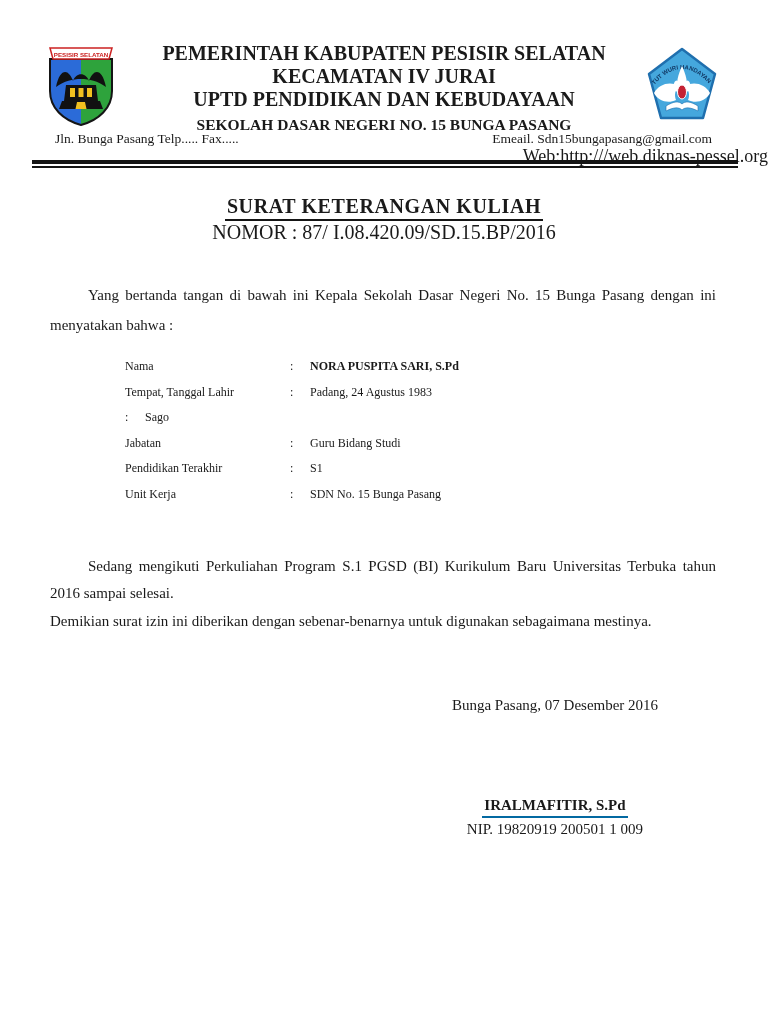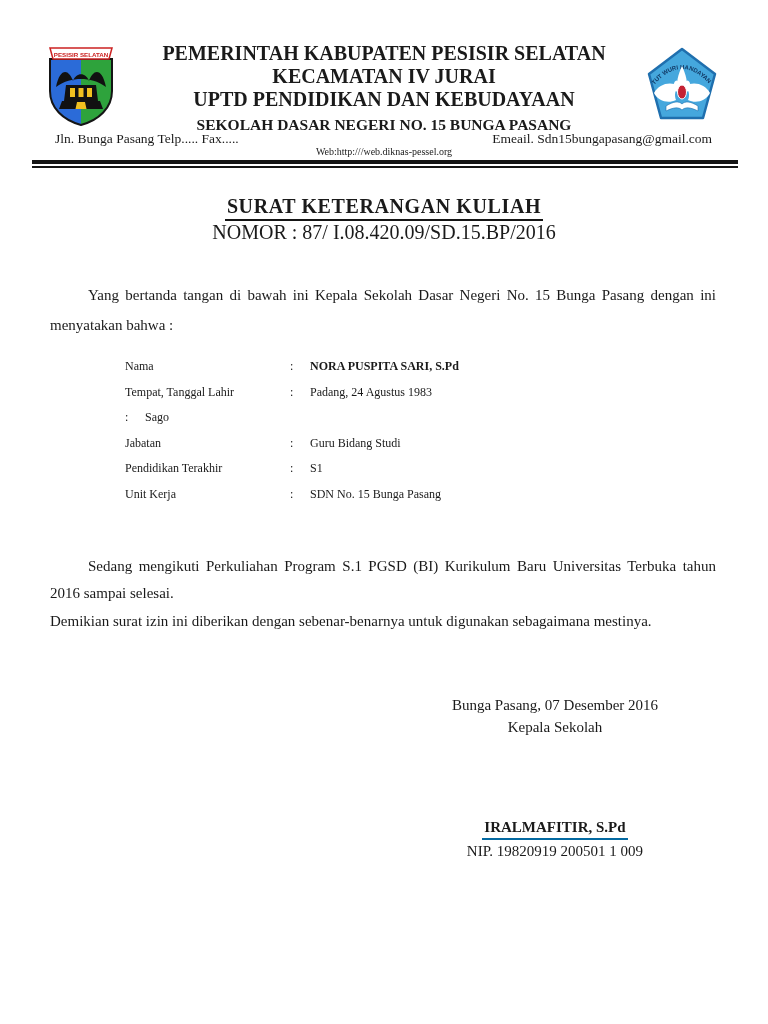--- a/index.html
+++ b/index.html
@@ -25,21 +25,21 @@
   .header-line-lg { font-size: 20px; font-weight: bold; }
   .header-line-sm { font-size: 15.5px; font-weight: bold; margin-top: 2px; }
 
   .contact-row {
     position: absolute; top: 131px; left: 55px; right: 56px;
     display: flex; justify-content: space-between;
     font-size: 13.5px;
   }
   .web-line {
     position: absolute; top: 146px; left: 0; right: 0;
-    text-align: center; font-size: 10px;
+    text-align: right; font-size: 18px;
   }
   .double-rule {
     position: absolute; top: 160px; left: 32px; width: 706px;
     height: 2px;
     border-top: 4px solid #151515;
     border-bottom: 2px solid #151515;
   }
 
   
   .title-block { position: absolute; top: 195px; left: 0; right: 0; text-align: center; }
@@ -170,19 +170,18 @@
       <span class="detail-colon">:</span>
       <span class="detail-value">SDN No. 15 Bunga Pasang</span>
     </div>
   </div>
 
   <div class="para para-statement">Sedang mengikuti Perkuliahan Program S.1 PGSD (BI) Kurikulum Baru Universitas Terbuka tahun 2016 sampai selesai.</div>
   <div class="para para-closing">Demikian surat izin ini diberikan dengan sebenar-benarnya untuk digunakan sebagaimana mestinya.</div>
 
   <div class="signature">
     <div>Bunga Pasang, 07 Desember 2016</div>
-    <div>Kepala Sekolah</div>
     <div class="sig-space"></div>
     <div><span class="sig-name">IRALMAFITIR, S.Pd</span></div>
     <div class="sig-nip">NIP. 19820919 200501 1 009</div>
   </div>
 
 </div>
 
 </body></html>

